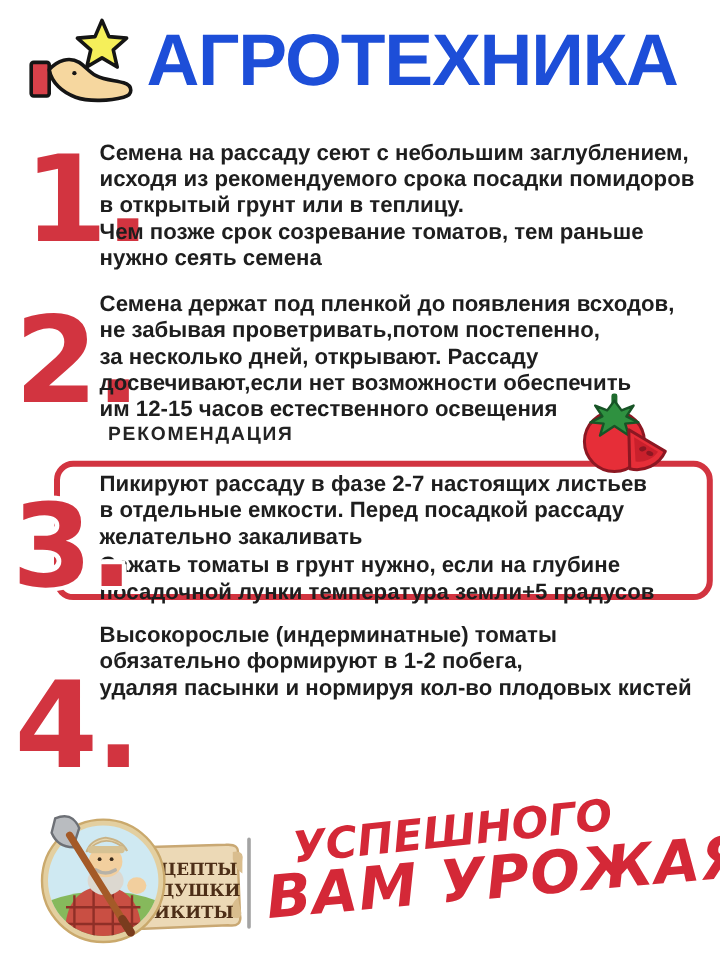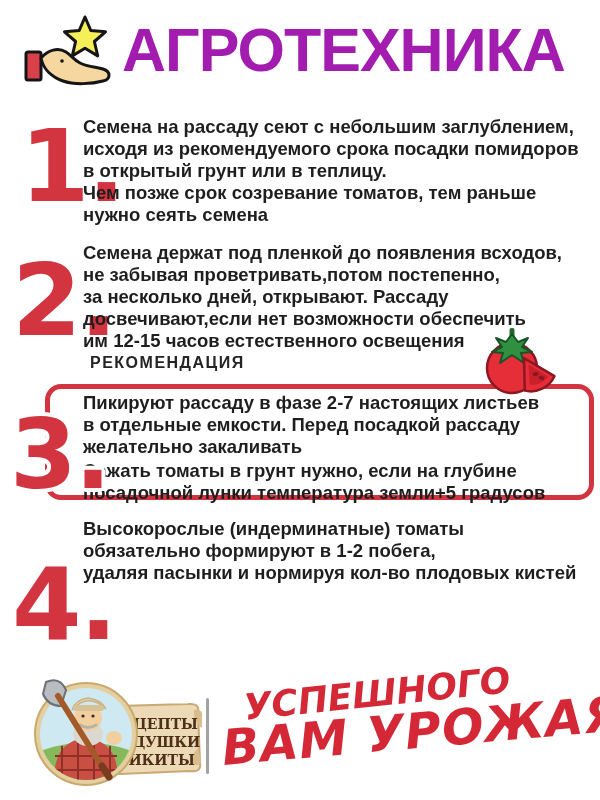--- a/index.html
+++ b/index.html
@@ -5,21 +5,21 @@
   html,body{margin:0;padding:0;}
   body{background:#888;}
   .page{
     position:relative;width:600px;height:800px;background:#ffffff;
     margin:0 auto;overflow:hidden;
     font-family:"Liberation Sans",sans-serif;color:#1e1e1e;
   }
   .abs{position:absolute;}
   .title{
     left:122px;top:20px;width:470px;
-    font-size:61px;font-weight:600;letter-spacing:-1px;color:#a21caf;
+    font-size:61px;font-weight:600;letter-spacing:-1px;color:#1d4ed8;
     line-height:1;white-space:nowrap;
   }
   .big-num{
     font-family:"DejaVu Sans","Liberation Sans",sans-serif;
     font-weight:700;color:#d23440;line-height:0.78;
     letter-spacing:-2px;
   }
   .num1{left:20px;top:128px;font-size:100px;}
   .num2{left:12px;top:262px;font-size:100px;}
   .num3{

